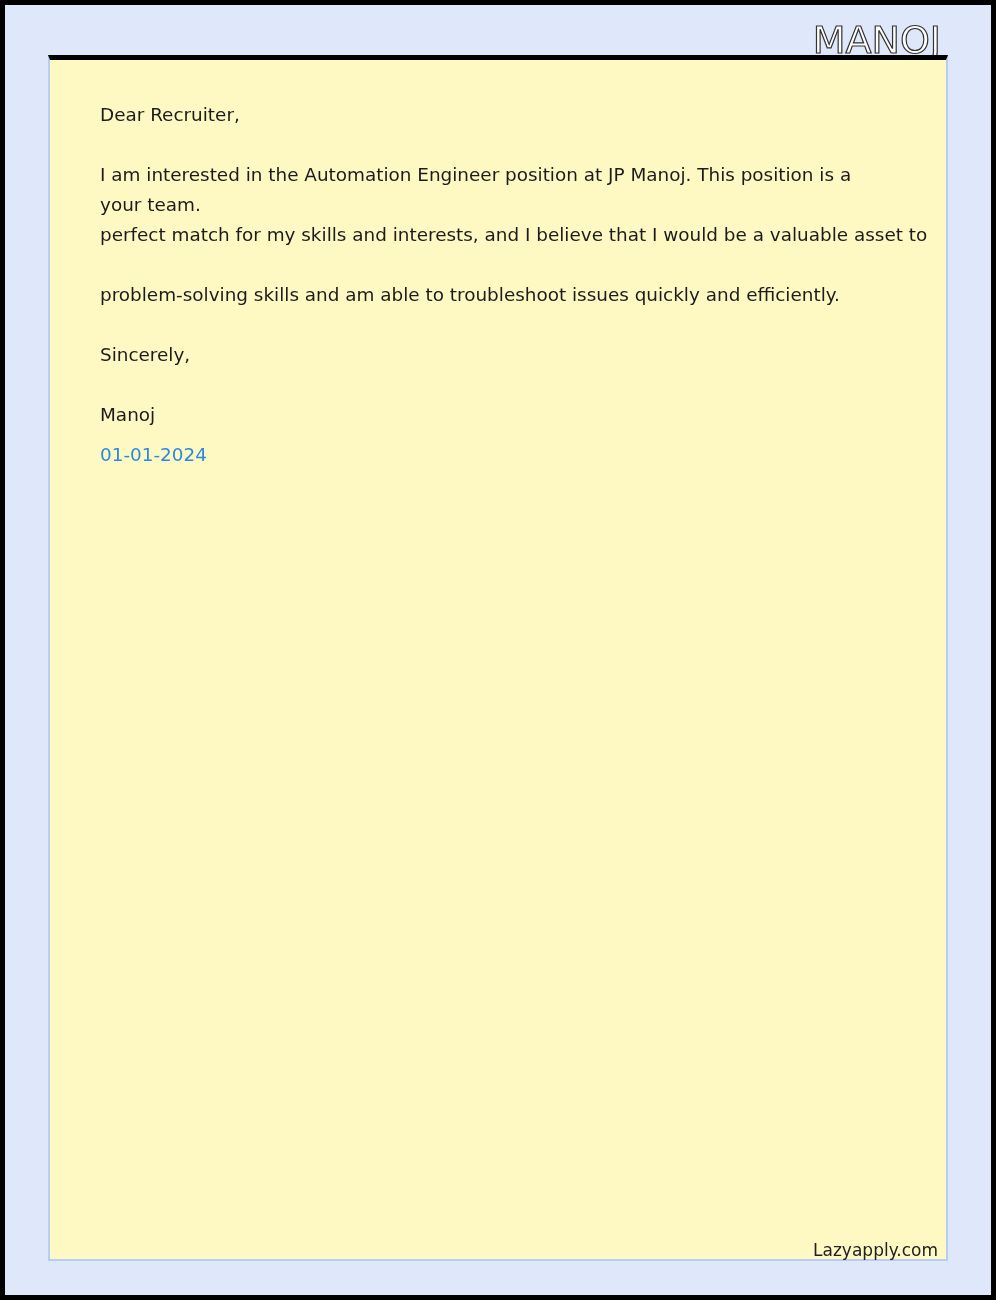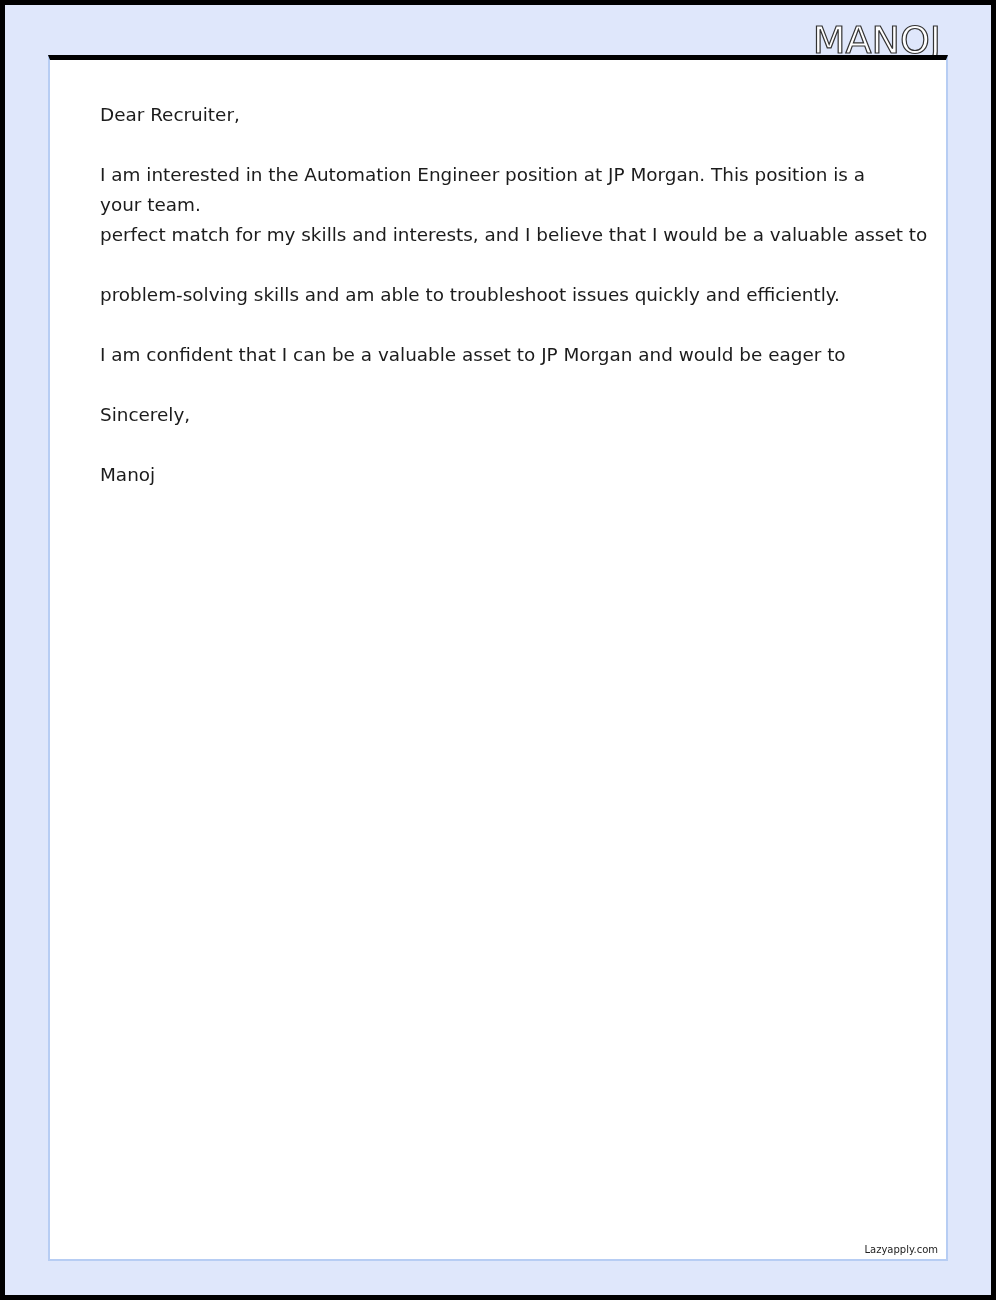--- a/index.html
+++ b/index.html
@@ -8,55 +8,55 @@
     background:#dfe7fb; border:5px solid #000; position:relative; overflow:hidden;
     font-family:"DejaVu Sans", sans-serif;
   }
   .name-heading {
     position:absolute; top:12px; right:50px;
     font-family:"DejaVu Sans", sans-serif; font-size:38px; letter-spacing:0px;
     color:#fff; -webkit-text-stroke:1.2px #333; font-weight:normal; line-height:46px;
   }
   .card {
     position:absolute; left:43px; top:50px; width:900px; height:1206px;
-    box-sizing:border-box; background:#ffffff;
+    box-sizing:border-box; background:#fef9c3;
     border:2px solid #b7cdf3; border-top:5px solid #000;
   }
   .body-text {
     position:absolute; left:50px; top:40px; right:40px;
     font-size:18.4px; line-height:30px; color:#1c1c1c;
   }
   .para { margin:0 0 30px 0; }
   .line { display:block; white-space:nowrap; }
   .date { color:#2a8ae0; margin-top:-20px; }
   .footer {
-    position:absolute; right:8px; bottom:0px; font-size:10px; color:#222; line-height:18px;
+    position:absolute; right:8px; bottom:0px; font-size:17px; color:#222; line-height:18px;
   }
 </style>
 </head>
 <body>
 
 <div class="name-heading">MANOJ</div>
 
 <div class="card">
   <div class="body-text">
     <p class="para">Dear Recruiter,</p>
 
     <p class="para">
-      <span class="line">I am interested in the Automation Engineer position at JP Morgan. This position is a</span>
+      <span class="line">I am interested in the Automation Engineer position at JP Manoj. This position is a</span>
       <span class="line">your team.</span>
       <span class="line">perfect match for my skills and interests, and I believe that I would be a valuable asset to</span>
     </p>
 
     <p class="para">
       <span class="line">problem-solving skills and am able to troubleshoot issues quickly and efficiently.</span>
     </p>
 
     <p class="para">
-      <span class="line">I am confident that I can be a valuable asset to JP Morgan and would be eager to</span>
     </p>
 
     <p class="para">Sincerely,</p>
     <p class="para">Manoj</p>
+    <p class="para date">01-01-2024</p>
   </div>
 
   <div class="footer">Lazyapply.com</div>
 </div>
 
 </body></html>

